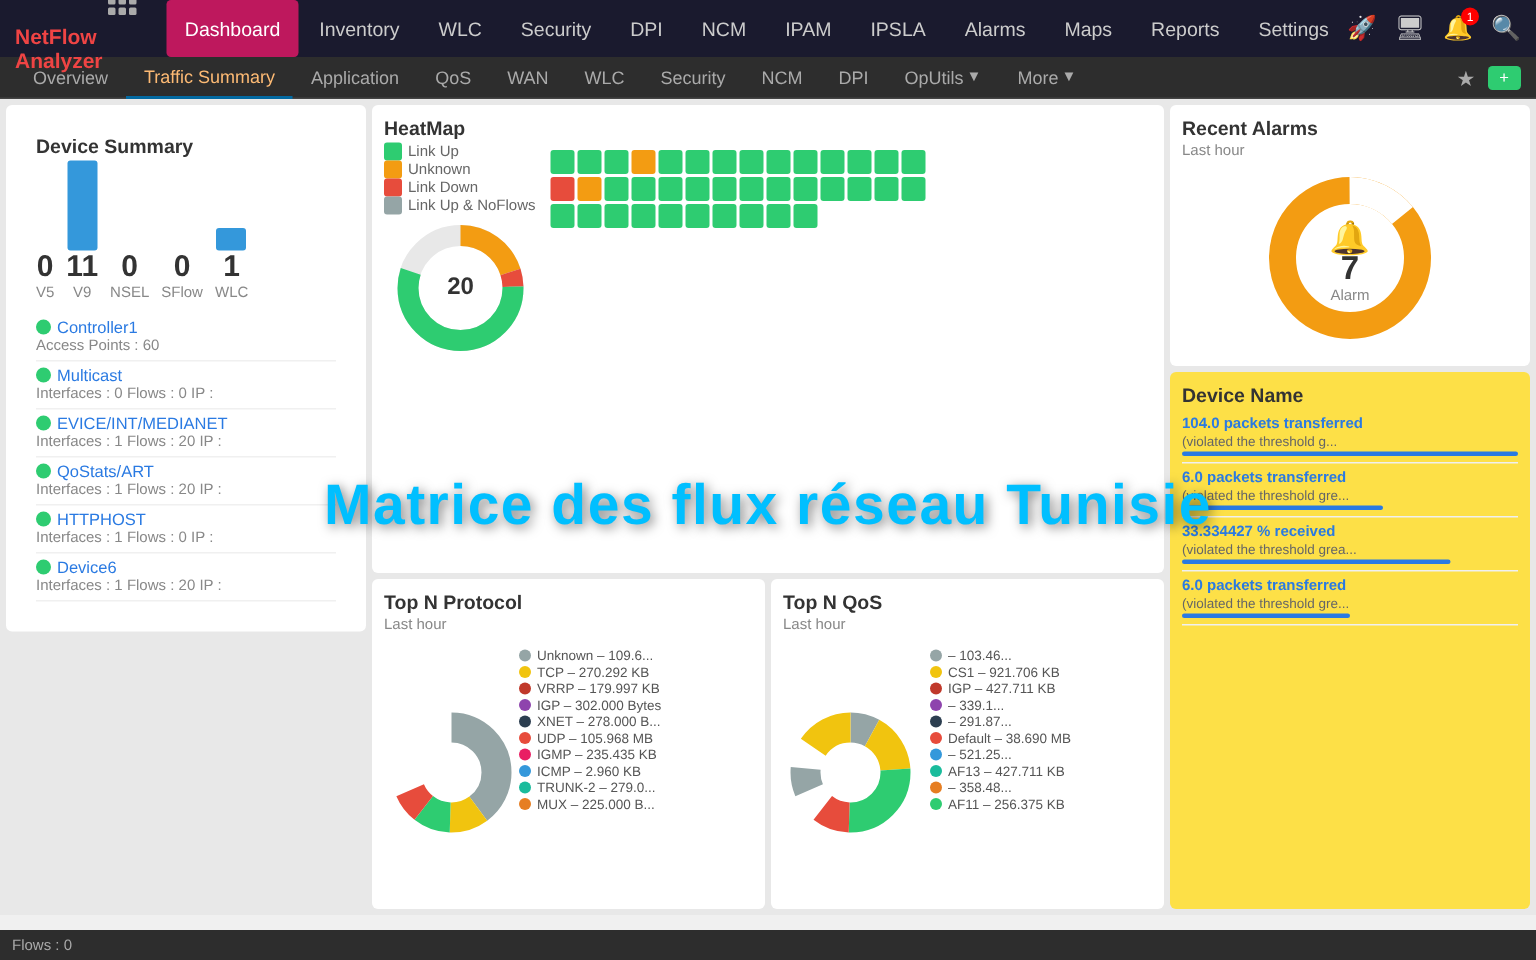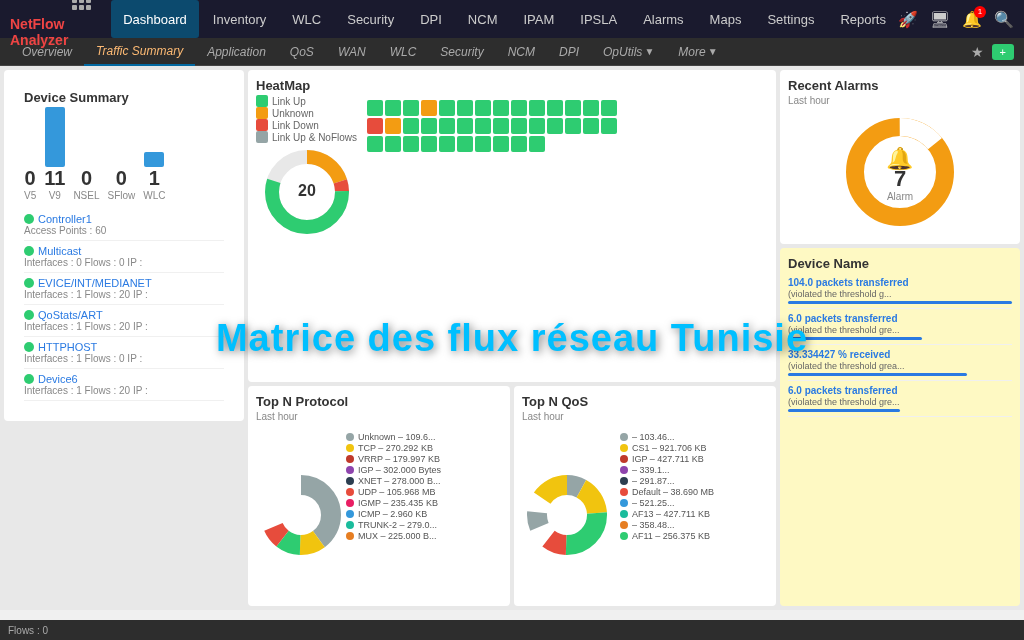--- a/index.html
+++ b/index.html
@@ -5,28 +5,28 @@
     * { margin: 0; padding: 0; box-sizing: border-box; }
     body { font-family: Arial, sans-serif; font-size: 12px; background: #f0f0f0; color: #333; width: 1024px; height: 640px; overflow: hidden; }
 
     
     .top-bar { background: #1a1a2e; display: flex; align-items: center; padding: 0 10px; height: 38px; color: #fff; }
     .app-logo { display: flex; align-items: flex-end; gap: 6px; font-size: 14px; font-weight: bold; color: #ef4444; margin-right: 20px; flex-direction: column; }
     .logo-grid { display: grid; grid-template-columns: repeat(3,5px); gap: 2px; }
     .logo-dot { width: 5px; height: 5px; background: #aaa; border-radius: 1px; }
     .main-nav { display: flex; gap: 2px; flex: 1; }
     .nav-item { padding: 0 12px; height: 38px; display: flex; align-items: center; color: #ccc; font-size: 13px; cursor: pointer; }
-    .nav-item.active { background: #0c4a6e; color: #fff; border-radius: 3px; }
+    .nav-item.active { background: #be185d; color: #fff; border-radius: 3px; }
     .nav-icons { display: flex; align-items: center; gap: 12px; color: #ccc; font-size: 16px; }
     .notif-badge { position: relative; }
     .badge { position: absolute; top: -4px; right: -4px; background: red; color: #fff; border-radius: 50%; width: 12px; height: 12px; font-size: 8px; display: flex; align-items: center; justify-content: center; }
 
     
     .sub-nav { background: #2d2d2d; display: flex; align-items: center; height: 28px; padding: 0 10px; border-bottom: 1px solid #444; }
-    .sub-nav-item { padding: 0 12px; height: 28px; display: flex; align-items: center; color: #aaa; font-size: 12px; cursor: pointer; font-style: italic; }
+    .sub-nav-item { padding: 0 12px; height: 28px; display: flex; align-items: center; color: #aaa; font-size: 12px; cursor: pointer; }
     .sub-nav-item.active { color: #fdba74; border-bottom: 2px solid #0369a1; }
     .sub-nav-arrow { color: #aaa; font-size: 10px; margin-left: 2px; }
     .sub-nav-spacer { flex: 1; }
     .sub-nav-star { color: #aaa; font-size: 14px; cursor: pointer; }
     .sub-nav-green-btn { background: #2ecc71; color: #fff; border: none; border-radius: 3px; padding: 2px 8px; cursor: pointer; font-size: 11px; margin-left: 8px; }
 
     
     .main-content { display: flex; height: calc(640px - 38px - 28px - 30px); background: #e8e8e8; gap: 4px; padding: 4px; }
 
     
@@ -40,34 +40,34 @@
 
     
     .metrics-row { display: flex; gap: 8px; align-items: flex-end; margin-bottom: 8px; }
     .metric-item { display: flex; flex-direction: column; align-items: center; }
     .metric-value { font-size: 20px; font-weight: bold; color: #333; }
     .metric-label { font-size: 10px; color: #888; }
     .metric-bar { width: 20px; background: #3498db; border-radius: 2px; }
 
     
     .device-item { padding: 4px 0; border-bottom: 1px solid #f0f0f0; }
-    .device-name-row { display: flex; align-items: center; gap: 4px; font-size: 11px; color: #2a7ae2; }
+    .device-name-row { display: flex; align-items: flex-start; gap: 4px; font-size: 11px; color: #2a7ae2; }
     .device-dot { width: 10px; height: 10px; border-radius: 50%; background: #2ecc71; flex-shrink: 0; }
     .device-info { font-size: 10px; color: #888; }
 
     
     .middle-panel { flex: 1; display: flex; flex-direction: column; gap: 4px; }
     .heatmap-panel { background: #fff; border-radius: 4px; padding: 8px; flex: 1; }
     .bottom-panels { display: flex; gap: 4px; height: 220px; }
     .protocol-panel { background: #fff; border-radius: 4px; padding: 8px; flex: 1; }
 
     
     .right-panel { width: 240px; flex-shrink: 0; display: flex; flex-direction: column; gap: 4px; }
     .alarms-panel { background: #fff; border-radius: 4px; padding: 8px; flex-shrink: 0; }
-    .alarm-list-panel { background: #fef9c3; border-radius: 4px; padding: 8px; flex: 1; overflow-y: auto; }
+    .alarm-list-panel { background: #fde047; border-radius: 4px; padding: 8px; flex: 1; overflow-y: auto; }
 
     
     .alarm-donut-container { display: flex; justify-content: center; align-items: center; margin: 4px 0; }
 
     
     .heatmap-content { display: flex; gap: 10px; height: calc(100% - 30px); }
     .heatmap-legend { display: flex; flex-direction: column; justify-content: space-around; font-size: 10px; color: #666; min-width: 90px; }
     .legend-item { display: flex; align-items: center; gap: 4px; }
     .legend-color { width: 12px; height: 12px; border-radius: 2px; }
     .heatmap-grid { display: grid; grid-template-columns: repeat(14, 16px); gap: 2px; align-content: start; flex: 1; padding-top: 5px; }
@@ -114,22 +114,22 @@
     <div class="nav-item active">Dashboard</div>
     <div class="nav-item">Inventory</div>
     <div class="nav-item">WLC</div>
     <div class="nav-item">Security</div>
     <div class="nav-item">DPI</div>
     <div class="nav-item">NCM</div>
     <div class="nav-item">IPAM</div>
     <div class="nav-item">IPSLA</div>
     <div class="nav-item">Alarms</div>
     <div class="nav-item">Maps</div>
+    <div class="nav-item">Reports</div>
     <div class="nav-item">Settings</div>
-    <div class="nav-item">Reports</div>
   </div>
   <div class="nav-icons">
     <span>🚀</span>
     <span>🖥</span>
     <span class="notif-badge">🔔<span class="badge">1</span></span>
     <span>🔍</span>
 
   </div>
 </div>
 

